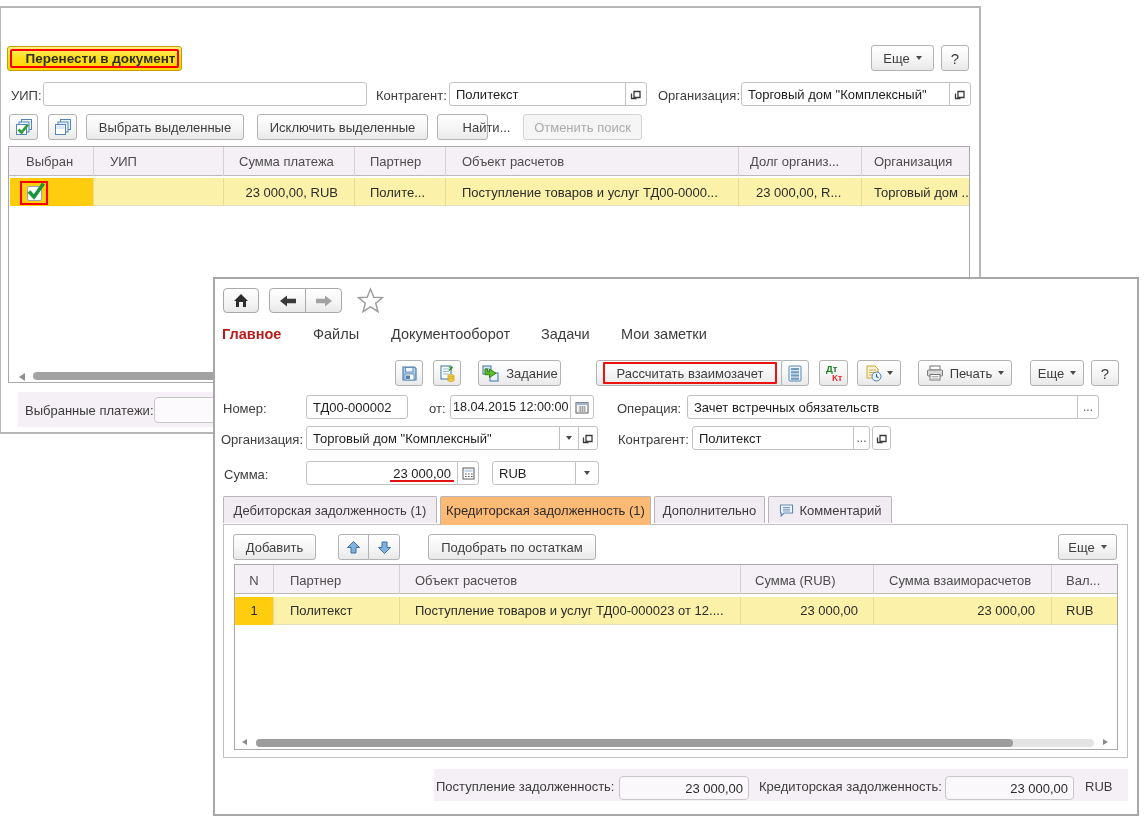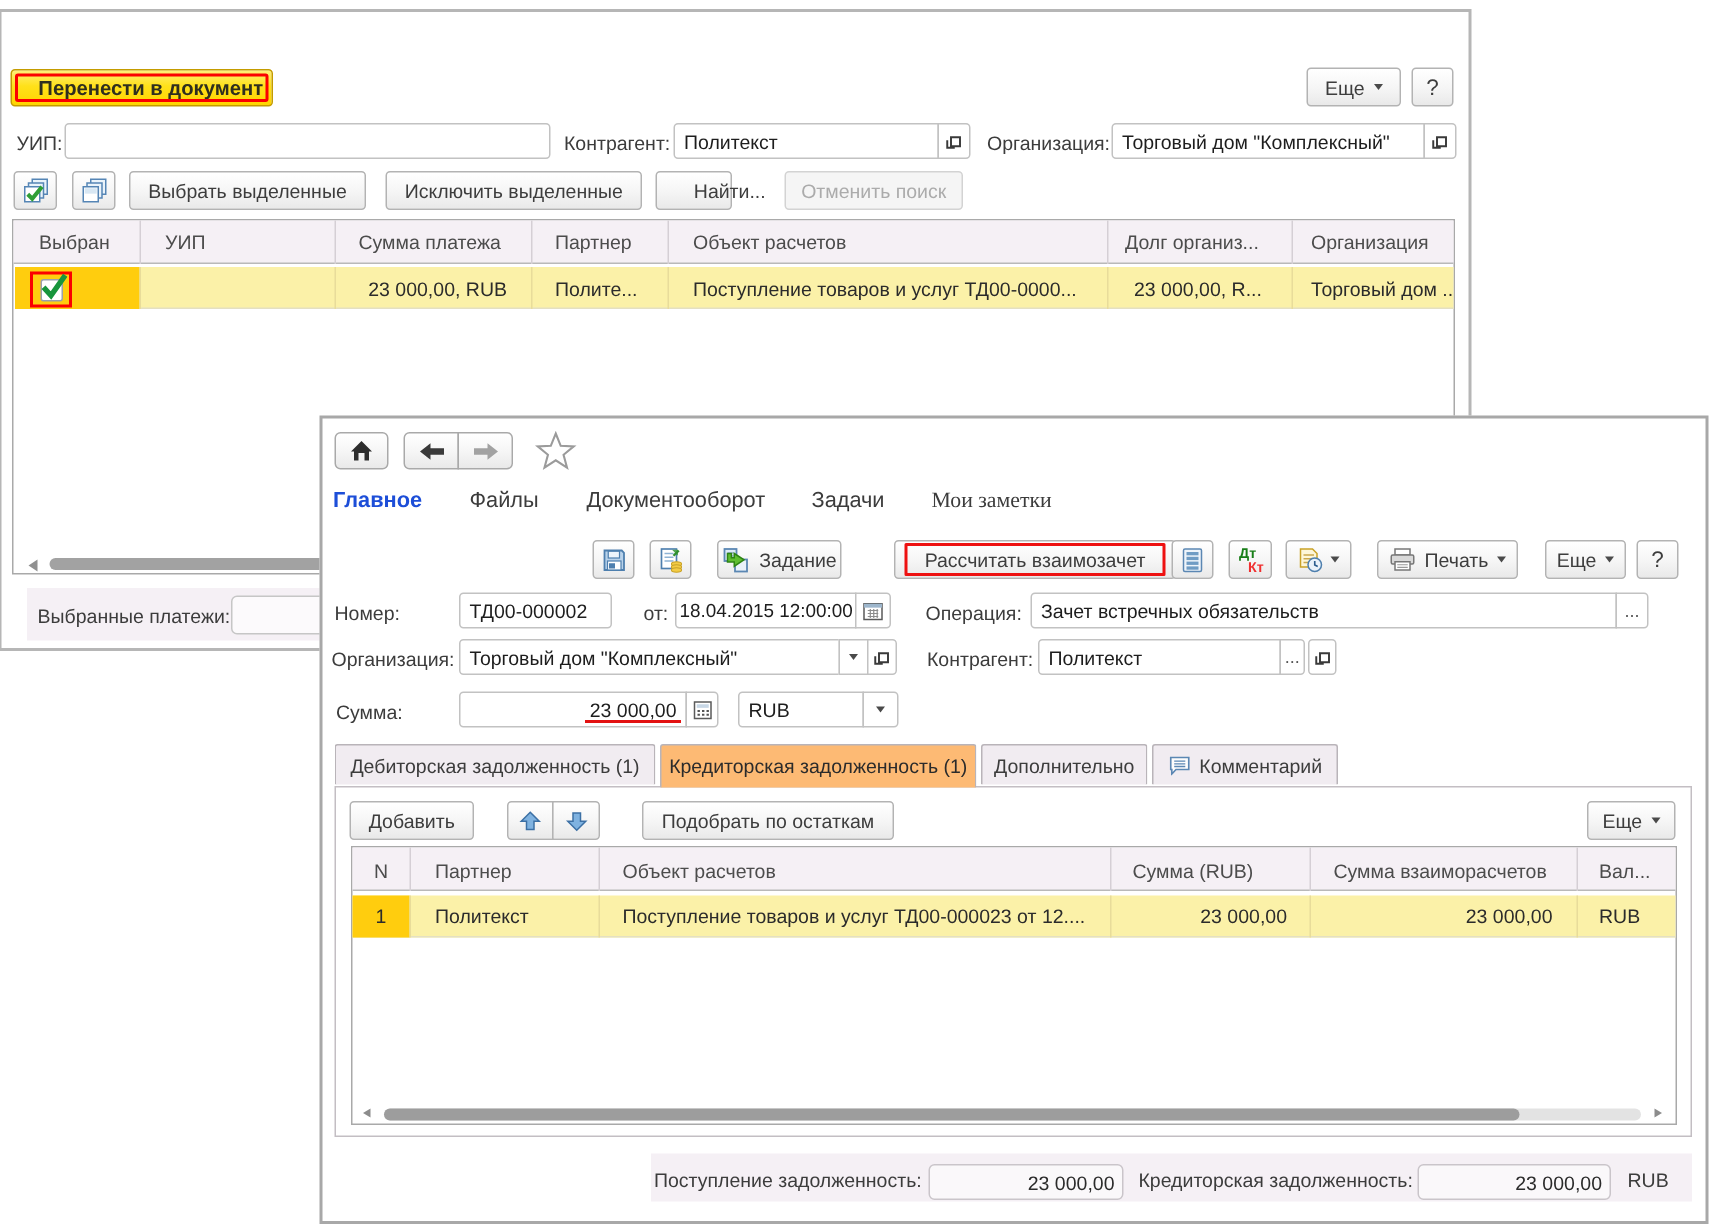--- a/index.html
+++ b/index.html
@@ -132,25 +132,25 @@
   </div>
   <div class="btn" style="left:305px;top:288px;width:37px;height:25px;border-radius:0 4px 4px 0;border-color:#a9a9a9;">
     <svg width="18" height="12" viewBox="0 0 18 12">
         <path d="M17 6 L10 0.5 V3.8 H1 V8.2 H10 V11.5 Z" fill="#a2a2a2"></path>
       </svg>
   </div>
   <svg class="abs" style="left:356px;top:287px;" width="29" height="27" viewBox="0 0 29 27">
       <path d="M14.5 2 L17.8 10.2 L26.5 10.6 L19.7 16.2 L22 24.7 L14.5 19.9 L7 24.7 L9.3 16.2 L2.5 10.6 L11.2 10.2 Z" fill="#fff" stroke="#9b9b9b" stroke-width="1.4"></path>
     </svg>
 
-  <div class="lbl" style="left:222px;top:326px;font-size:14.5px;font-weight:bold;color:#1d4ed8;">Главное</div>
+  <div class="lbl" style="left:222px;top:326px;font-size:14.5px;font-weight:bold;color:#b91c1c;">Главное</div>
   <div class="lbl" style="left:313px;top:326px;font-size:14.5px;">Файлы</div>
   <div class="lbl" style="left:391px;top:326px;font-size:14.5px;">Документооборот</div>
   <div class="lbl" style="left:541px;top:326px;font-size:14.5px;">Задачи</div>
-  <div class="lbl" style="left:621px;top:326px;font-size:14.5px;font-family:Liberation Serif, serif;">Мои заметки</div>
+  <div class="lbl" style="left:621px;top:326px;font-size:14.5px;">Мои заметки</div>
 
   <div class="btn" style="left:395px;top:360px;width:28px;height:26px;">
     <svg width="17" height="17" viewBox="0 0 17 17">
         <path d="M2 2 H13.5 L15 3.5 V15 H2 Z" fill="#b8d2ea" stroke="#4e7fae" stroke-width="1.2"></path>
         <rect x="4.5" y="2.5" width="7.5" height="4.5" fill="#eef5fb" stroke="#4e7fae" stroke-width="0.8"></rect>
         <rect x="4" y="9" width="9" height="6" fill="#fff" stroke="#4e7fae" stroke-width="0.8"></rect>
         <rect x="5" y="10.5" width="4" height="3.5" fill="#4e7fae"></rect>
       </svg>
   </div>
   <div class="btn" style="left:433px;top:360px;width:28px;height:26px;">

